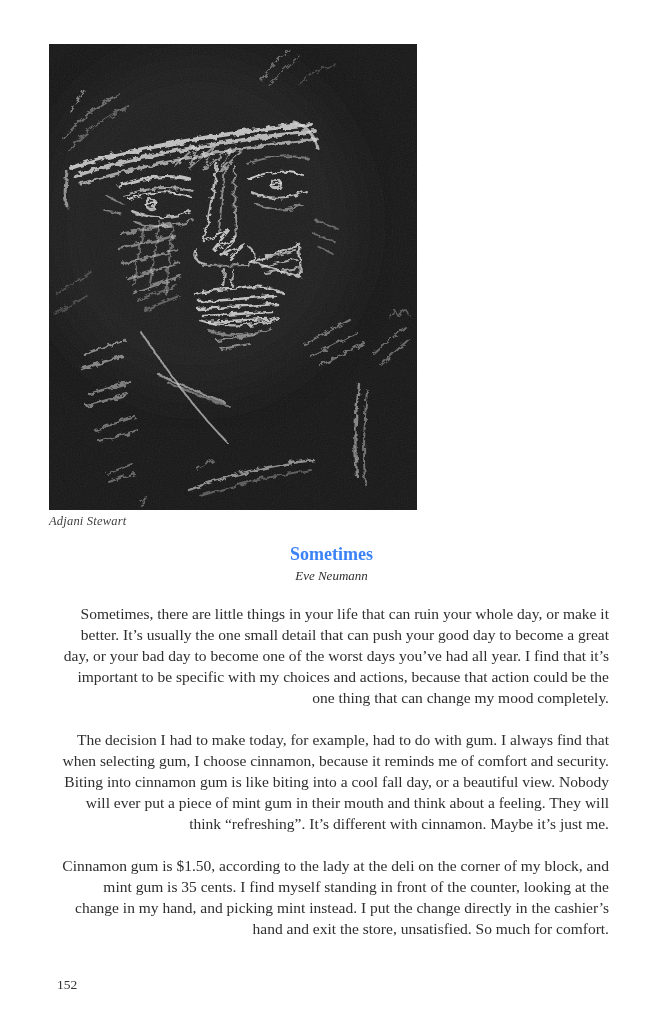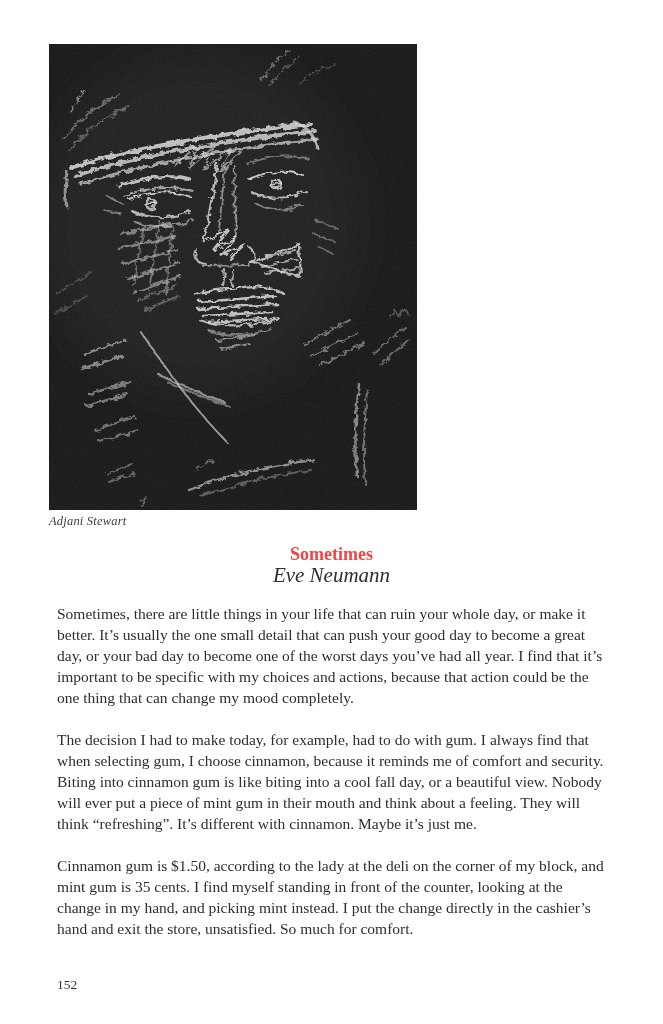--- a/index.html
+++ b/index.html
@@ -39,37 +39,37 @@
     position: absolute;
     left: 0;
     top: 544px;
     width: 663px;
     text-align: center;
   }
   .story-title {
     font-weight: bold;
     font-size: 18px;
     line-height: 20px;
-    color: #ef4444;
+    color: #3b82f6;
   }
   .story-author {
     font-style: italic;
-    font-size: 21px;
+    font-size: 13px;
     line-height: 19px;
     margin-top: 2px;
     color: #2e2e2e;
   }
   .body-text {
     position: absolute;
     left: 57px;
     top: 603px;
     width: 552px;
     font-size: 15.5px;
     line-height: 21px;
-    text-align: left;
+    text-align: right;
   }
   .body-text p {
     margin: 0 0 21px 0;
   }
   .page-number {
     position: absolute;
     left: 57px;
     top: 977px;
     font-size: 13.5px;
     color: #333333;

